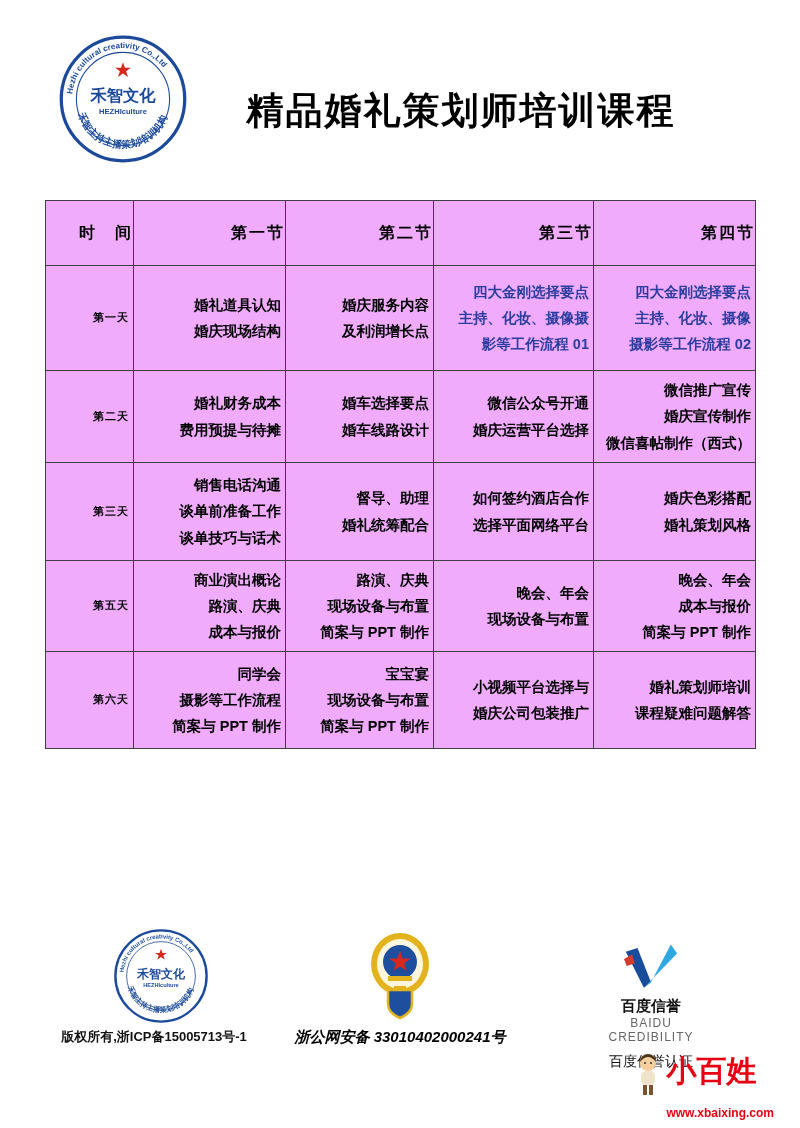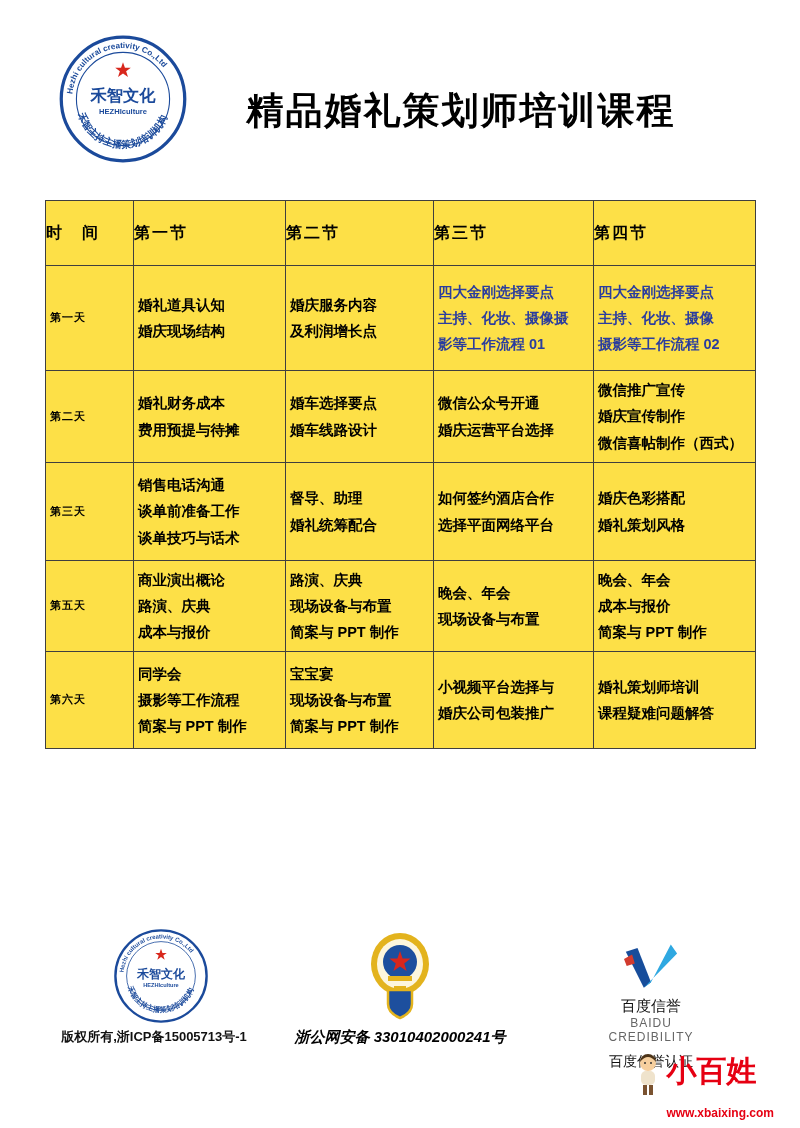--- a/index.html
+++ b/index.html
@@ -20,21 +20,21 @@
     font-size:37px; font-weight:900; letter-spacing:2px; color:#000;
     font-family:"Liberation Sans","DejaVu Sans",sans-serif;
   }
 
   
   .course-table {
     position:absolute; left:45px; top:200px; width:710px;
     border-collapse:collapse; table-layout:fixed;
   }
   .course-table th, .course-table td {
-    border:1px solid #3f3f3f; text-align:left; vertical-align:middle; background:#fde047;
+    border:1px solid #3f3f3f; text-align:right; vertical-align:middle; background:#f0abfc;
   }
   .course-table th { height:65px; font-size:16px; font-weight:bold; letter-spacing:2px; }
   .course-table td {
     font-size:14.5px; font-weight:bold; line-height:1.8;
     white-space:pre-line; padding:6px 4px;
   }
   .course-table td.day { font-size:11px; letter-spacing:1px; }
   .course-table td.blue { color:var(--accent-blue,#2b3d9e); }
   .course-table tbody tr:nth-child(1) { height:105px; }
   .course-table tbody tr:nth-child(2) { height:92px; }
@@ -49,21 +49,21 @@
     font-size:13px; font-weight:600; color:#111;
   }
   .police { position:absolute; left:368px; top:930px; width:64px; height:92px; }
   .police svg { width:100%; height:100%; display:block; }
   .police-record {
     position:absolute; left:285px; top:1028px; width:230px; text-align:center;
     font-size:15px; font-weight:800; color:#000;font-style:italic;
   }
   .baidu { position:absolute; left:598px; top:944px; width:106px; text-align:center; }
   .baidu svg { width:54px; height:46px; display:inline-block; }
-  .baidu-title { font-size:15px; font-weight:400; margin-top:3px; color:#111; }
+  .baidu-title { font-size:15px; font-weight:700; margin-top:3px; color:#111; }
   .baidu-sub { font-size:12px; color:#666; letter-spacing:1px; }
   .baidu-cert { font-size:14px; font-weight:400; margin-top:9px; color:#111; }
 
   
   .watermark { position:absolute; right:26px; bottom:8px; display:flex; align-items:flex-start; }
   .wm-person { width:28px; height:44px; margin-right:4px; }
   .wm-text { text-align:left; }
   .wm-name { font-size:30px; font-weight:900; color:var(--watermark-red,#e60012); line-height:1.15; }
   .wm-url { font-size:12px; font-weight:700; color:var(--watermark-red,#e60012); text-decoration:none; display:block;margin-top:18px; }
 

